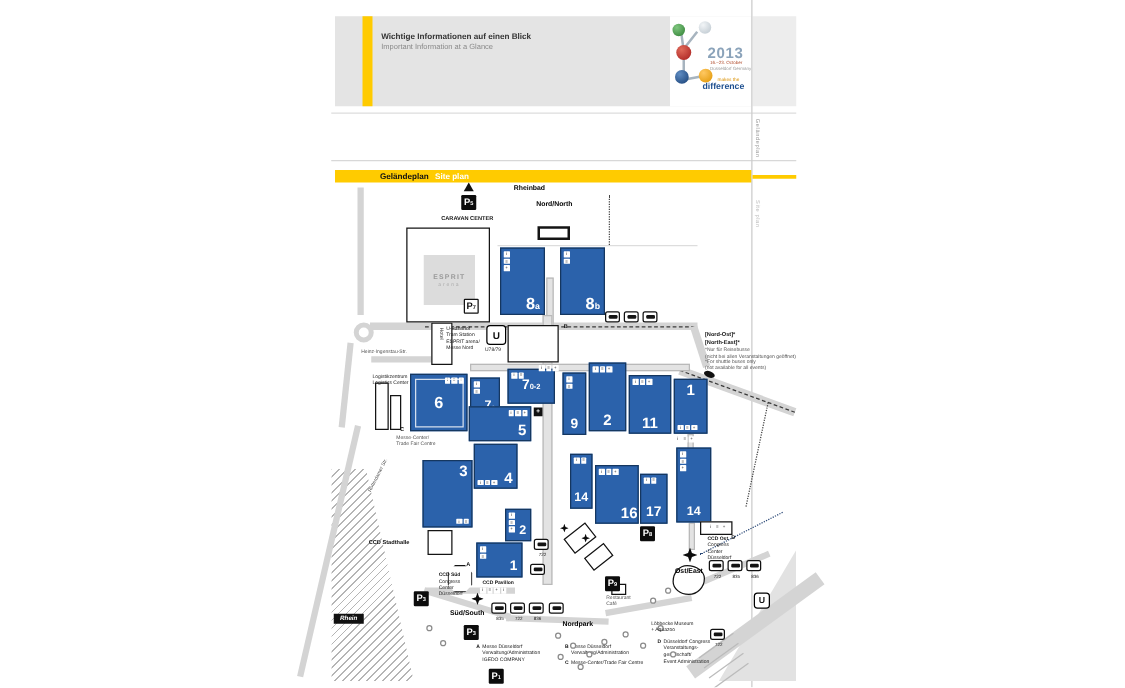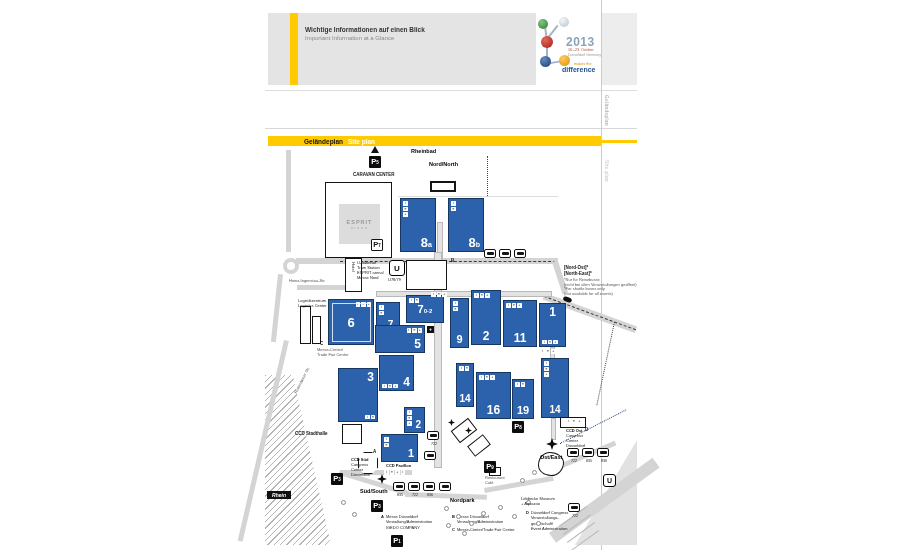--- a/index.html
+++ b/index.html
@@ -303,29 +303,29 @@
       </span>
     </div>
     <div class="abs hall" style="left: 456px; top: 363px; width: 18px; height: 44px;">
       <span class="num np-bc" style="font-size: 10px;">14</span>
       <span class="icons ic-tl">
         <span class="isq">i</span>
         <span class="isq">≡</span>
       </span>
     </div>
     <div class="abs hall" style="left: 476px; top: 372px; width: 35px; height: 47px;">
-      <span class="num np-bc" style="font-size: 12px;">16</span>
+      <span class="num np-bc" style="font-size: 12px; text-align: right;">16</span>
       <span class="icons ic-tl">
         <span class="isq">i</span>
         <span class="isq">≡</span>
         <span class="isq">+</span>
       </span>
     </div>
     <div class="abs hall" style="left: 512px; top: 379px; width: 22px; height: 40px;">
-      <span class="num np-bc" style="font-size: 11px;">19</span>
+      <span class="num np-bc" style="font-size: 11px;">17</span>
       <span class="icons ic-tl">
         <span class="isq">i</span>
         <span class="isq">≡</span>
       </span>
     </div>
     <div class="abs hall" style="left: 541px; top: 358px; width: 28px; height: 60px;">
       <span class="num np-bc" style="font-size: 10px;">14</span>
       <span class="icons ic-tl col">
         <span class="isq">i</span>
         <span class="isq">≡</span>

